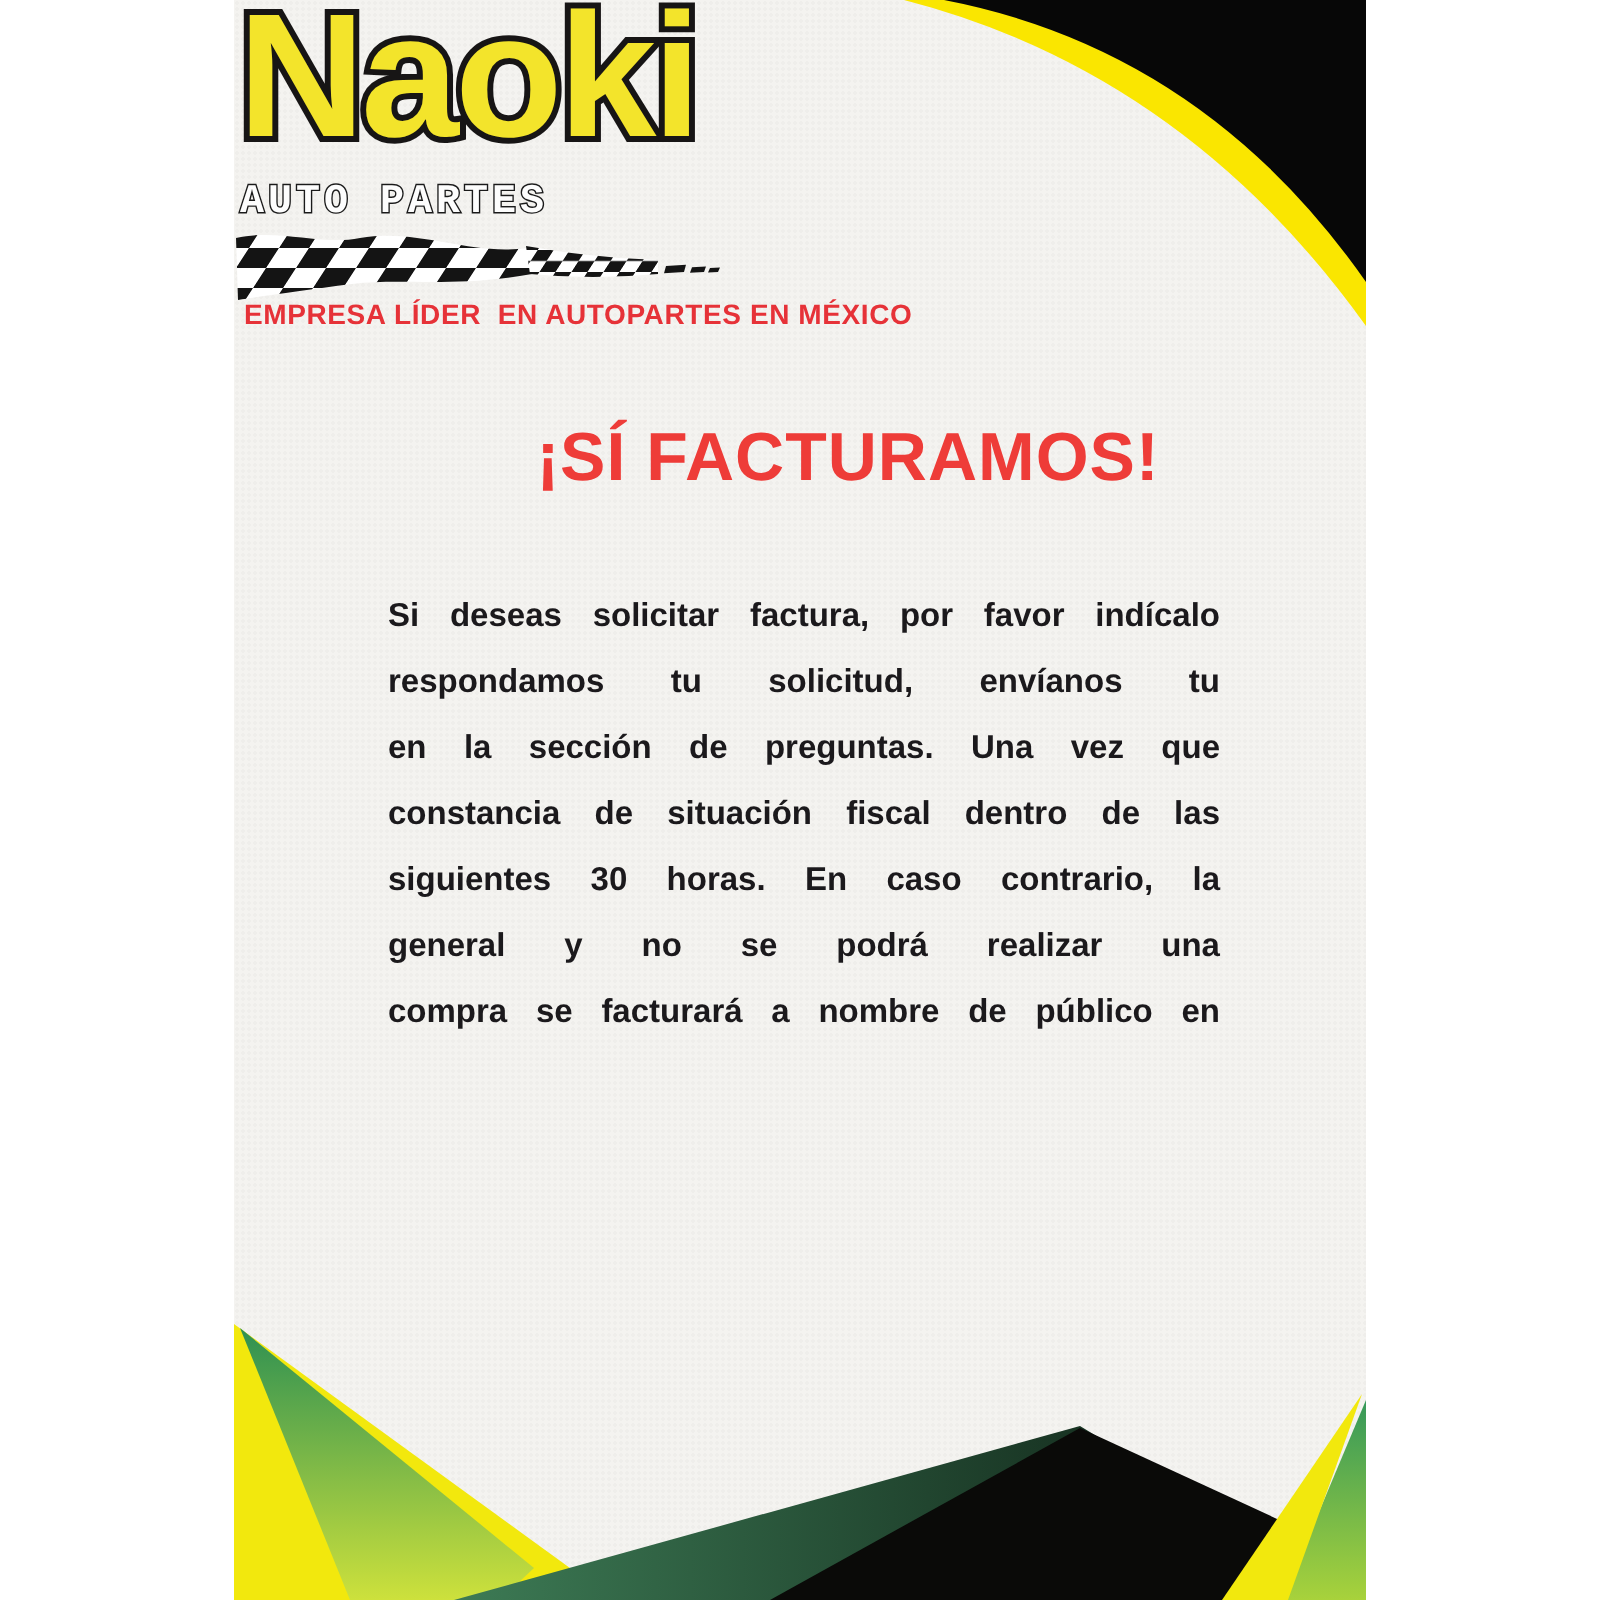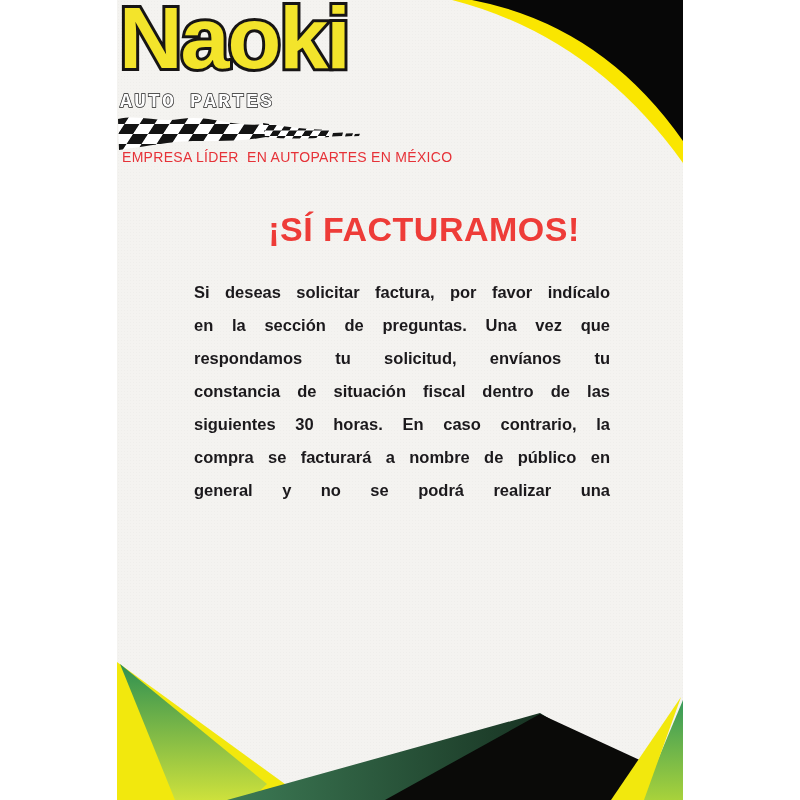--- a/index.html
+++ b/index.html
@@ -39,34 +39,34 @@
     paint-order:stroke fill;
     transform:scaleY(1.02);
     white-space:nowrap;
     font-family:Liberation Mono, monospace;
   }
 
   .flag { position:absolute; left:-2px; top:114px; width:246px; height:40px; display:block; }
 
   .tagline {
     position:absolute; left:5px; top:149px;
-    font-size:14px; font-weight:400; letter-spacing:0.3px;
+    font-size:14px; font-weight:700; letter-spacing:0.3px;
     color:#e63238; white-space:pre;text-align:center;
   }
 
   
   .heading {
     position:absolute; left:0; top:210px; width:566px;
     text-align:center;
     font-size:34px; font-weight:700; letter-spacing:0.5px;
     color:#ee3c38;
     margin-left:24px;
   }
 
-  .body-block { position:absolute; left:77px; top:276px; width:416px; }
+  .body-block { position:absolute; left:77px; top:292px; width:416px; }
   .bline {
     font-size:16.5px; font-weight:700; line-height:33px;
     color:#1b191c;
     text-align:justify; text-align-last:justify;
     white-space:nowrap;
   }
   .bline.last { text-align-last:left; }
 
   
   .bottom-deco { position:absolute; left:0; bottom:0; width:566px; height:200px; display:block; }
@@ -106,26 +106,26 @@
         <polygon points="239,20 244,19.7 243,22 238,22.3" fill="#141414"></polygon>
       </svg>
 
       <div class="tagline">EMPRESA LÍDER  EN AUTOPARTES EN MÉXICO</div>
     </div>
 
     <h1 class="heading">¡SÍ FACTURAMOS!</h1>
 
     <div class="body-block">
       <div class="bline">Si deseas solicitar factura, por favor indícalo</div>
+      <div class="bline">respondamos tu solicitud, envíanos tu</div>
       <div class="bline">en la sección de preguntas. Una vez que</div>
-      <div class="bline">respondamos tu solicitud, envíanos tu</div>
       <div class="bline">constancia de situación fiscal dentro de las</div>
       <div class="bline">siguientes 30 horas. En caso contrario, la</div>
+      <div class="bline">general y no se podrá realizar una</div>
       <div class="bline">compra se facturará a nombre de público en</div>
-      <div class="bline">general y no se podrá realizar una</div>
     </div>
 
     <svg class="bottom-deco" viewBox="0 0 566 200" preserveAspectRatio="none">
       <defs>
         <linearGradient id="gL" x1="0" y1="0" x2="0" y2="1">
           <stop offset="0" stop-color="#2e9052"></stop>
           <stop offset="1" stop-color="#cde13c"></stop>
         </linearGradient>
         <linearGradient id="gR" x1="0" y1="0" x2="0" y2="1">
           <stop offset="0" stop-color="#35985a"></stop>

